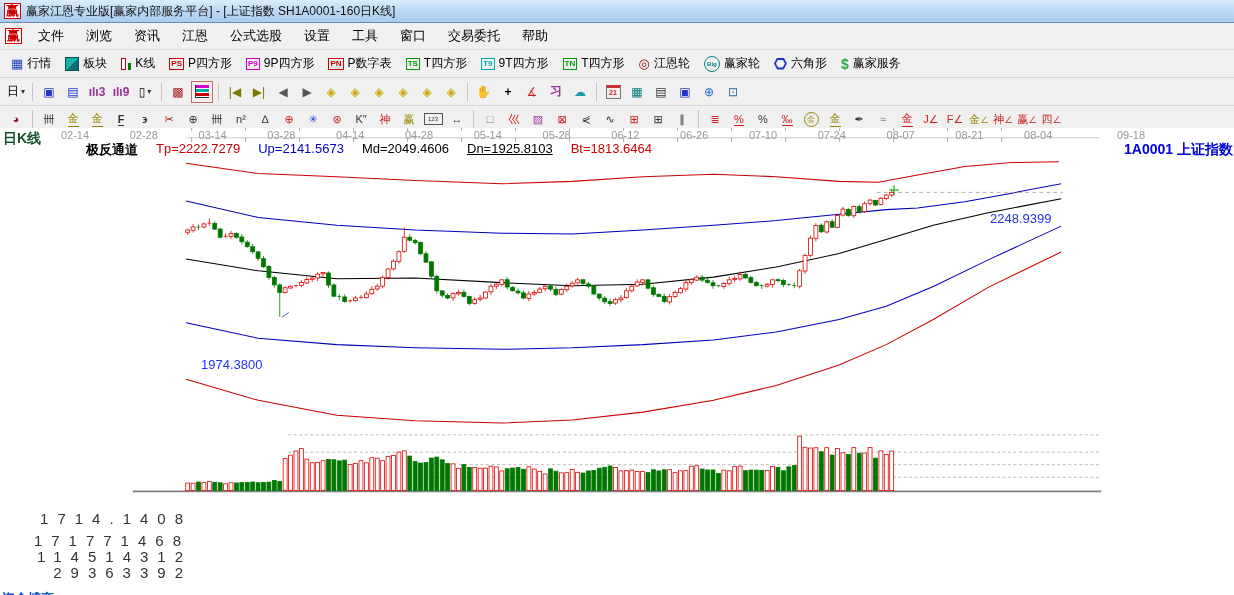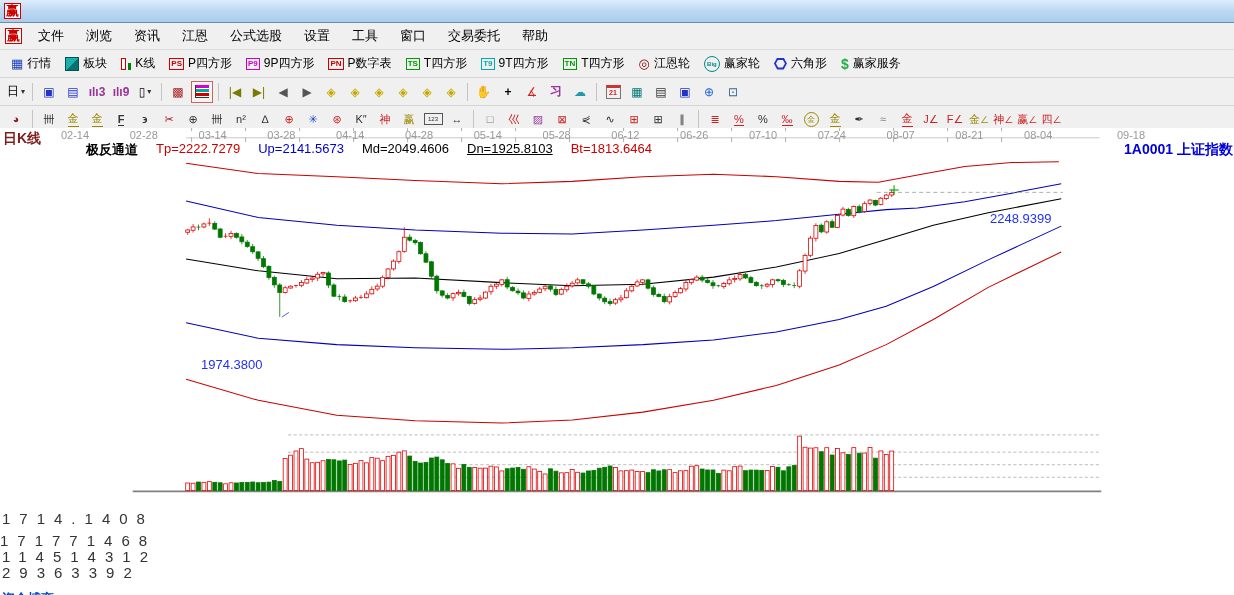--- a/index.html
+++ b/index.html
@@ -36,38 +36,39 @@
   .dd{font-size:8px;color:#333;margin-left:2px;}
   .cal{width:13px;height:10px;border:1px solid #777;border-top:3px solid #cc3333;font-size:7px;font-weight:bold;color:#cc2222;text-align:center;line-height:10px;}
   .hist{width:13px;height:12px;border-left:1px solid #333;border-bottom:1px solid #333;
     background:linear-gradient(180deg,#d400d4 0 3px,#fff 3px 4px,#00a8a8 4px 7px,#fff 7px 8px,#cc0000 8px 11px,#fff 11px 12px);}
   .ruler{width:17px;height:10px;border:1px solid #555;font-size:6px;line-height:10px;text-align:center;color:#333;}
   .goldc{width:13px;height:13px;border:1px solid #998800;border-radius:50%;color:#998800;font-size:8px;line-height:13px;text-align:center;}
   .tb3 .tbtn{font-size:11px;}
   
   .chart-region{position:absolute;top:128px;left:0;width:1234px;height:467px;background:#fff;}
   #chart-svg{position:absolute;top:0;left:0;}
-  .pane-label{position:absolute;left:3px;top:2px;font-size:14px;font-weight:bold;color:#7f1d1d;}
+  .pane-label{position:absolute;left:3px;top:2px;font-size:14px;font-weight:bold;color:#14532d;}
   .datecell{position:absolute;top:1px;width:50px;text-align:center;font-size:11px;color:#999;}
   .indrow{position:absolute;left:86px;top:13px;display:flex;gap:18px;font-size:13px;}
   .indname{color:#000;font-weight:bold;}
   .symlabel{position:absolute;right:1px;top:13px;font-size:14px;font-weight:bold;color:#0000dd;white-space:nowrap;}
   .anno{position:absolute;font-size:13px;color:#2233ee;}
   .anno-last{left:990px;top:83px;}
   .anno-low{left:201px;top:229px;}
-  .vlabel{position:absolute;font-size:15px;color:#333;letter-spacing:9px;width:190px;text-align:left;white-space:nowrap;}
+  .vlabel{position:absolute;font-size:15px;color:#333;letter-spacing:9px;width:190px;text-align:right;white-space:nowrap;}
   .clipped{position:absolute;left:2px;top:462px;font-size:13px;font-weight:bold;color:#0044cc;}
 </style>
 </head>
 <body>
 
 <div class="app">
 
   <div class="titlebar">
     <span class="logo">赢</span>
+    <span class="titletext">赢家江恩专业版[赢家内部服务平台] - [上证指数  SH1A0001-160日K线]</span>
   </div>
 
   <div class="menubar">
     <span class="logo">赢</span>
     <span id="menu-items" style="display:flex;">
         <span class="menuitem">文件</span>
         <span class="menuitem">浏览</span>
         <span class="menuitem">资讯</span>
         <span class="menuitem">江恩</span>
         <span class="menuitem">公式选股</span>

